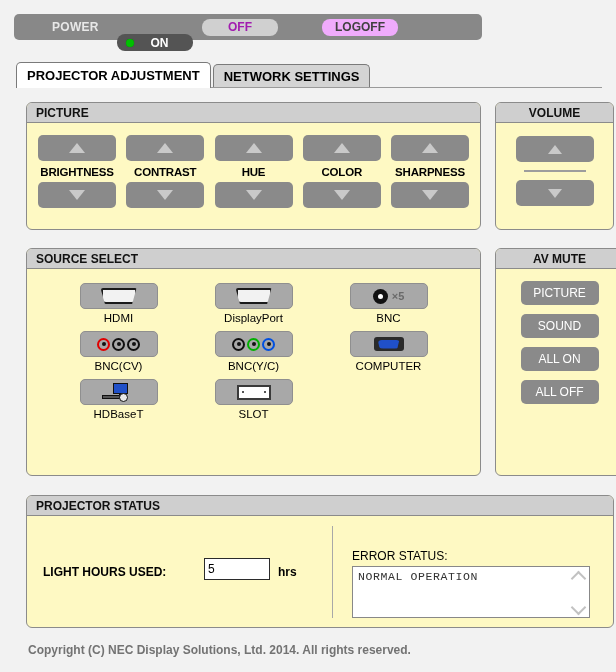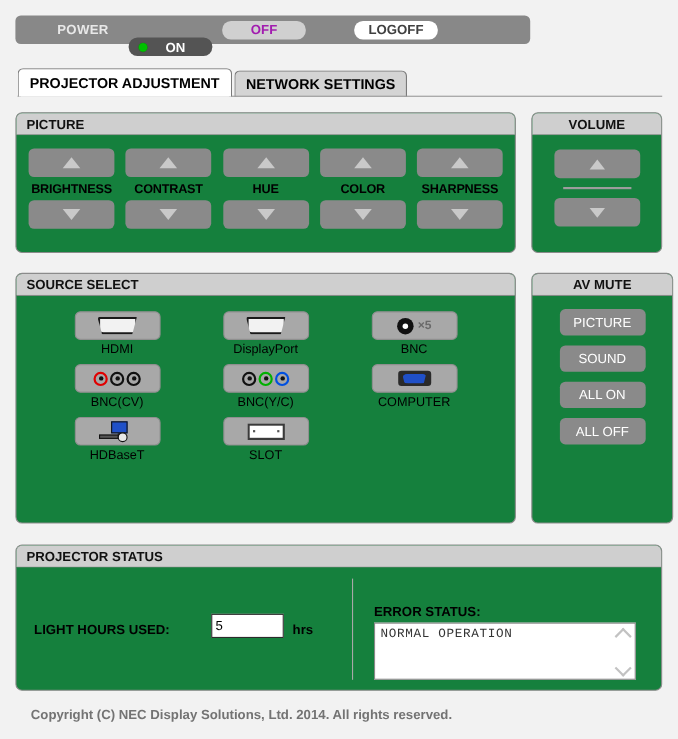--- a/index.html
+++ b/index.html
@@ -52,21 +52,21 @@
     width: 76px; height: 17px;
     background: #d0d0d0;
     border-radius: 8px;
     color: #a21caf;
     font-size: 12px; font-weight: bold;
     text-align: center; line-height: 17px;
   }
   .btn-logoff {
     position: absolute; left: 308px; top: 5px;
     width: 76px; height: 17px;
-    background: #ffffff;
+    background: #f0abfc;
     border-radius: 8px;
     color: #404040;
     font-size: 12px; font-weight: bold;
     text-align: center; line-height: 17px;
   }
 
   
   .tabs {
     position: absolute; left: 16px; top: 62px;
     height: 26px;
@@ -85,24 +85,25 @@
   .tab.active { background: #ffffff; height: 26px; line-height: 26px; position: relative; z-index: 3; }
   .tab.inactive { background: #d4d4d4; margin-left: 2px; }
   .tab-underline {
     position: absolute; left: 16px; top: 87px;
     width: 586px; height: 1px; background: #9a9a9a;
   }
 
   
   .panel {
     position: absolute;
-    background: #15803d;
+    background: #fef9c3;
     border: 1px solid #8b8b8b;
     border-radius: 6px;
     box-sizing: border-box;
+    margin-left: 12px;
   }
   .panel-head {
     height: 20px;
     background: #cfcfcf;
     border-bottom: 1px solid #8b8b8b;
     border-radius: 5px 5px 0 0;
     font-size: 12px; font-weight: bold;
     color: #111;
     line-height: 20px;
     padding-left: 9px;
@@ -305,21 +306,21 @@
     padding: 0 3px;
     line-height: 20px;
     color: #000;
   }
   .lhu-hrs {
     position: absolute; left: 251px; top: 49px;
     font-size: 12px; font-weight: bold;
   }
   .err-label {
     position: absolute; left: 325px; top: 33px;
-    font-size: 12px; font-weight: bold;
+    font-size: 12px; font-weight: normal;
   }
   .err-box {
     position: absolute; left: 325px; top: 50px;
     width: 238px; height: 52px;
     background: #ffffff;
     border: 1px solid #888888;
     box-sizing: border-box;
   }
   .err-text {
     font-family: "Liberation Mono", monospace;

